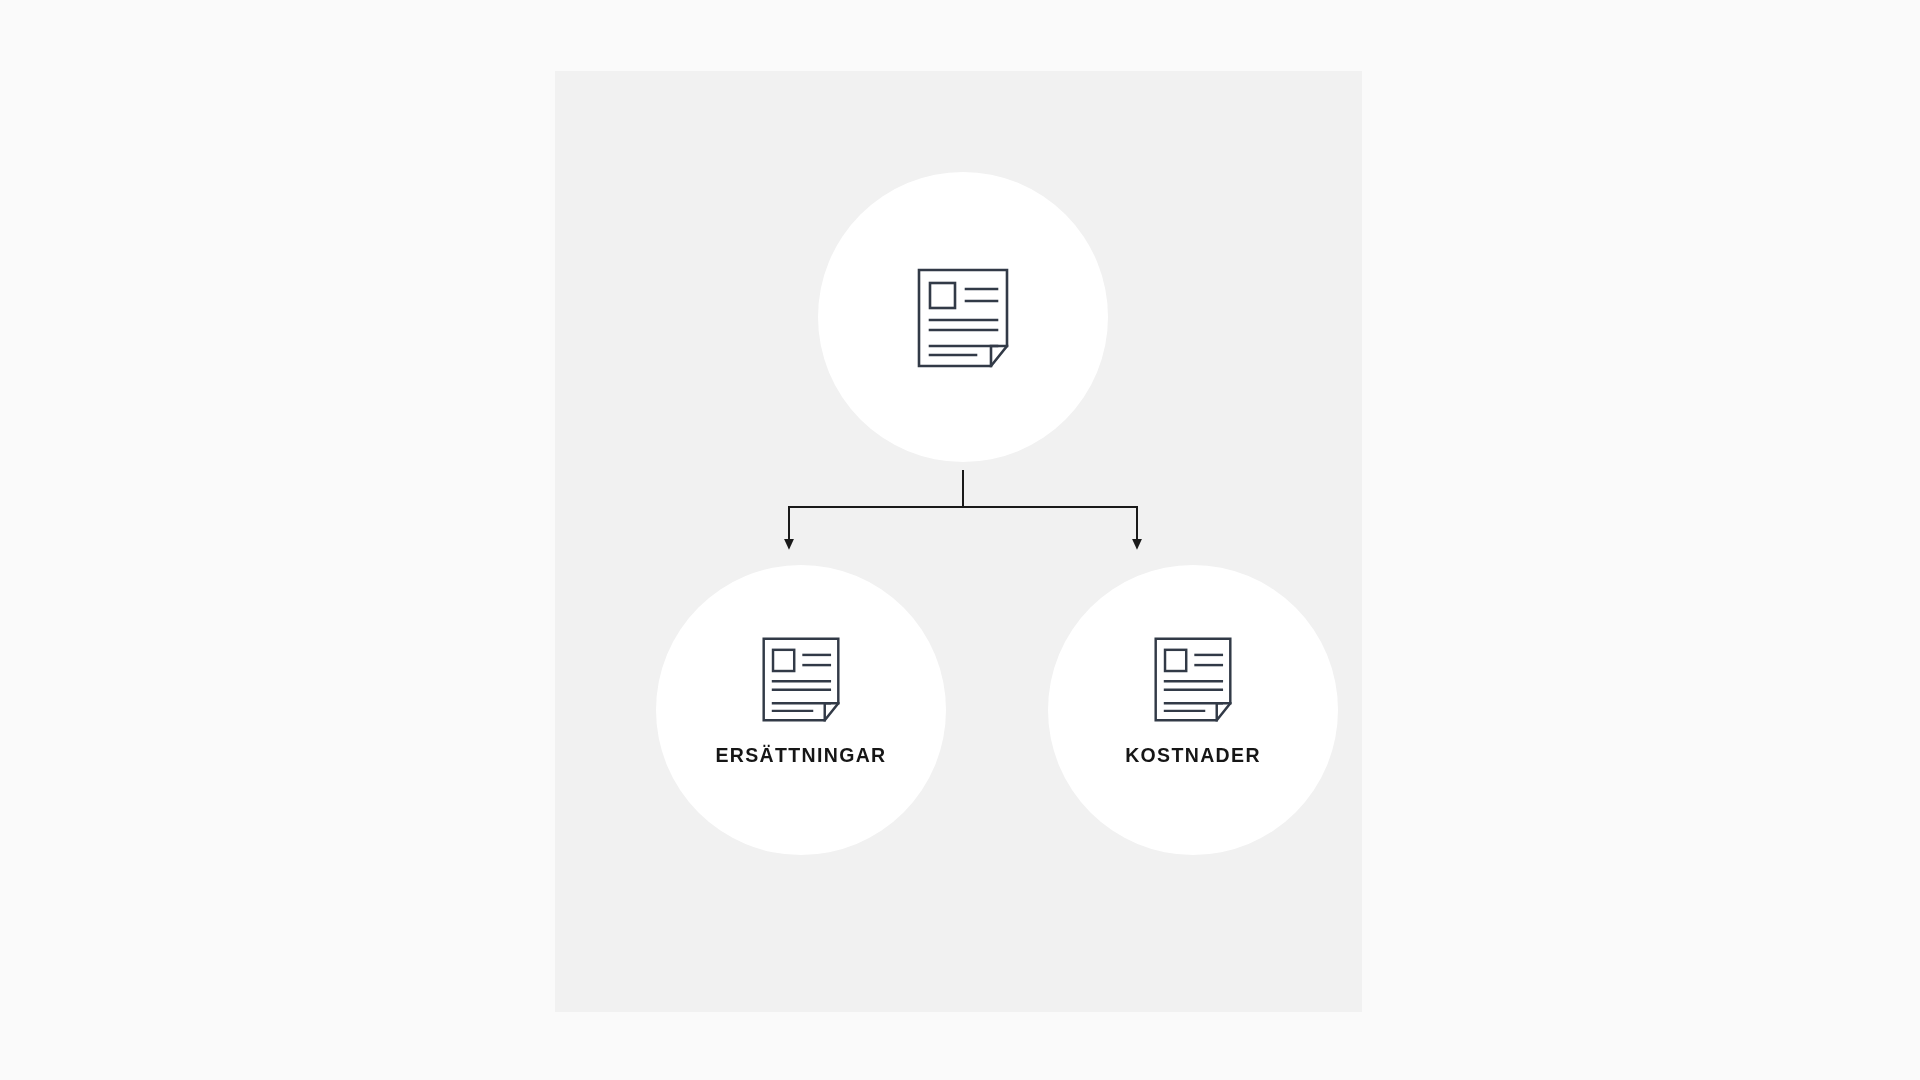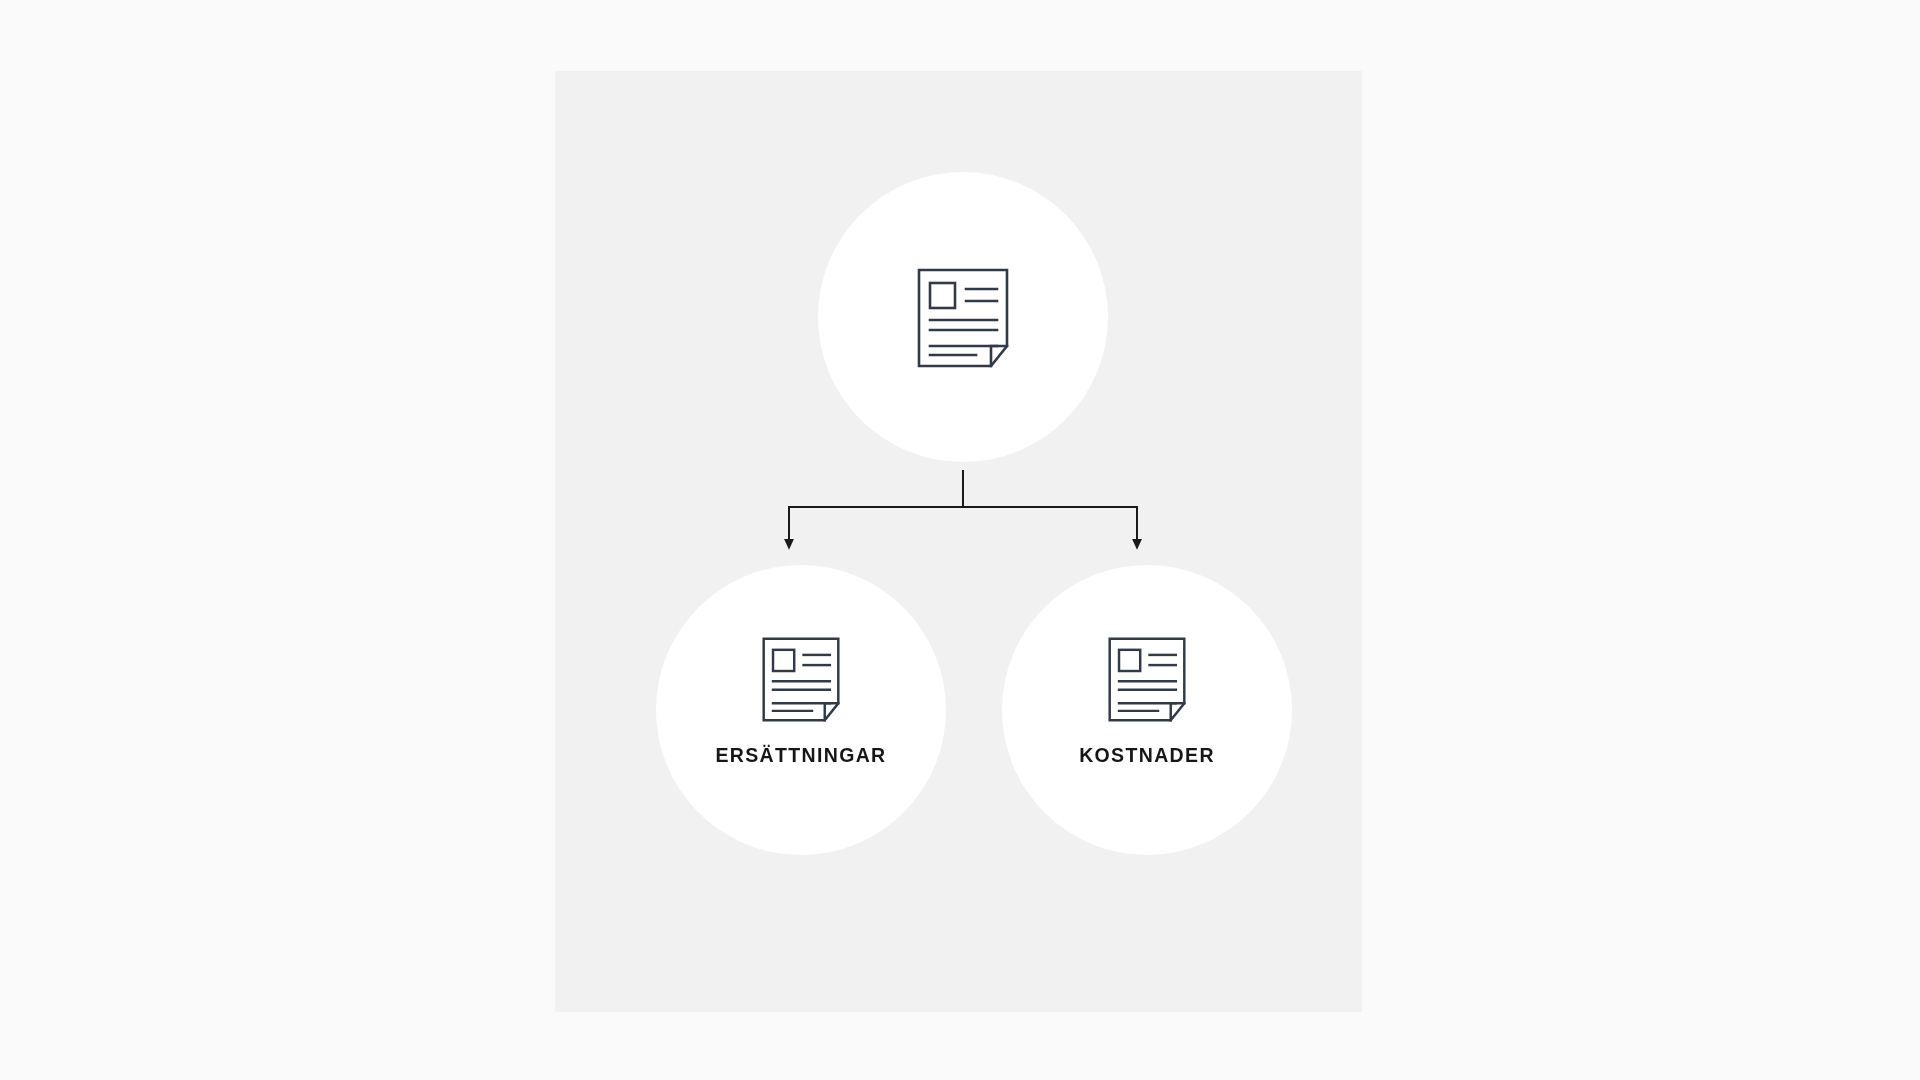--- a/index.html
+++ b/index.html
@@ -50,21 +50,21 @@
   }
 
   #node-left {
     left: 656px;
     top: 565px;
     width: 290px;
     height: 290px;
   }
 
   #node-right {
-    left: 1002px;
+    left: 1048px;
     top: 565px;
     width: 290px;
     height: 290px;
   }
 
   
   .doc-icon-wrap {
     display: block;
     line-height: 0;
   }

